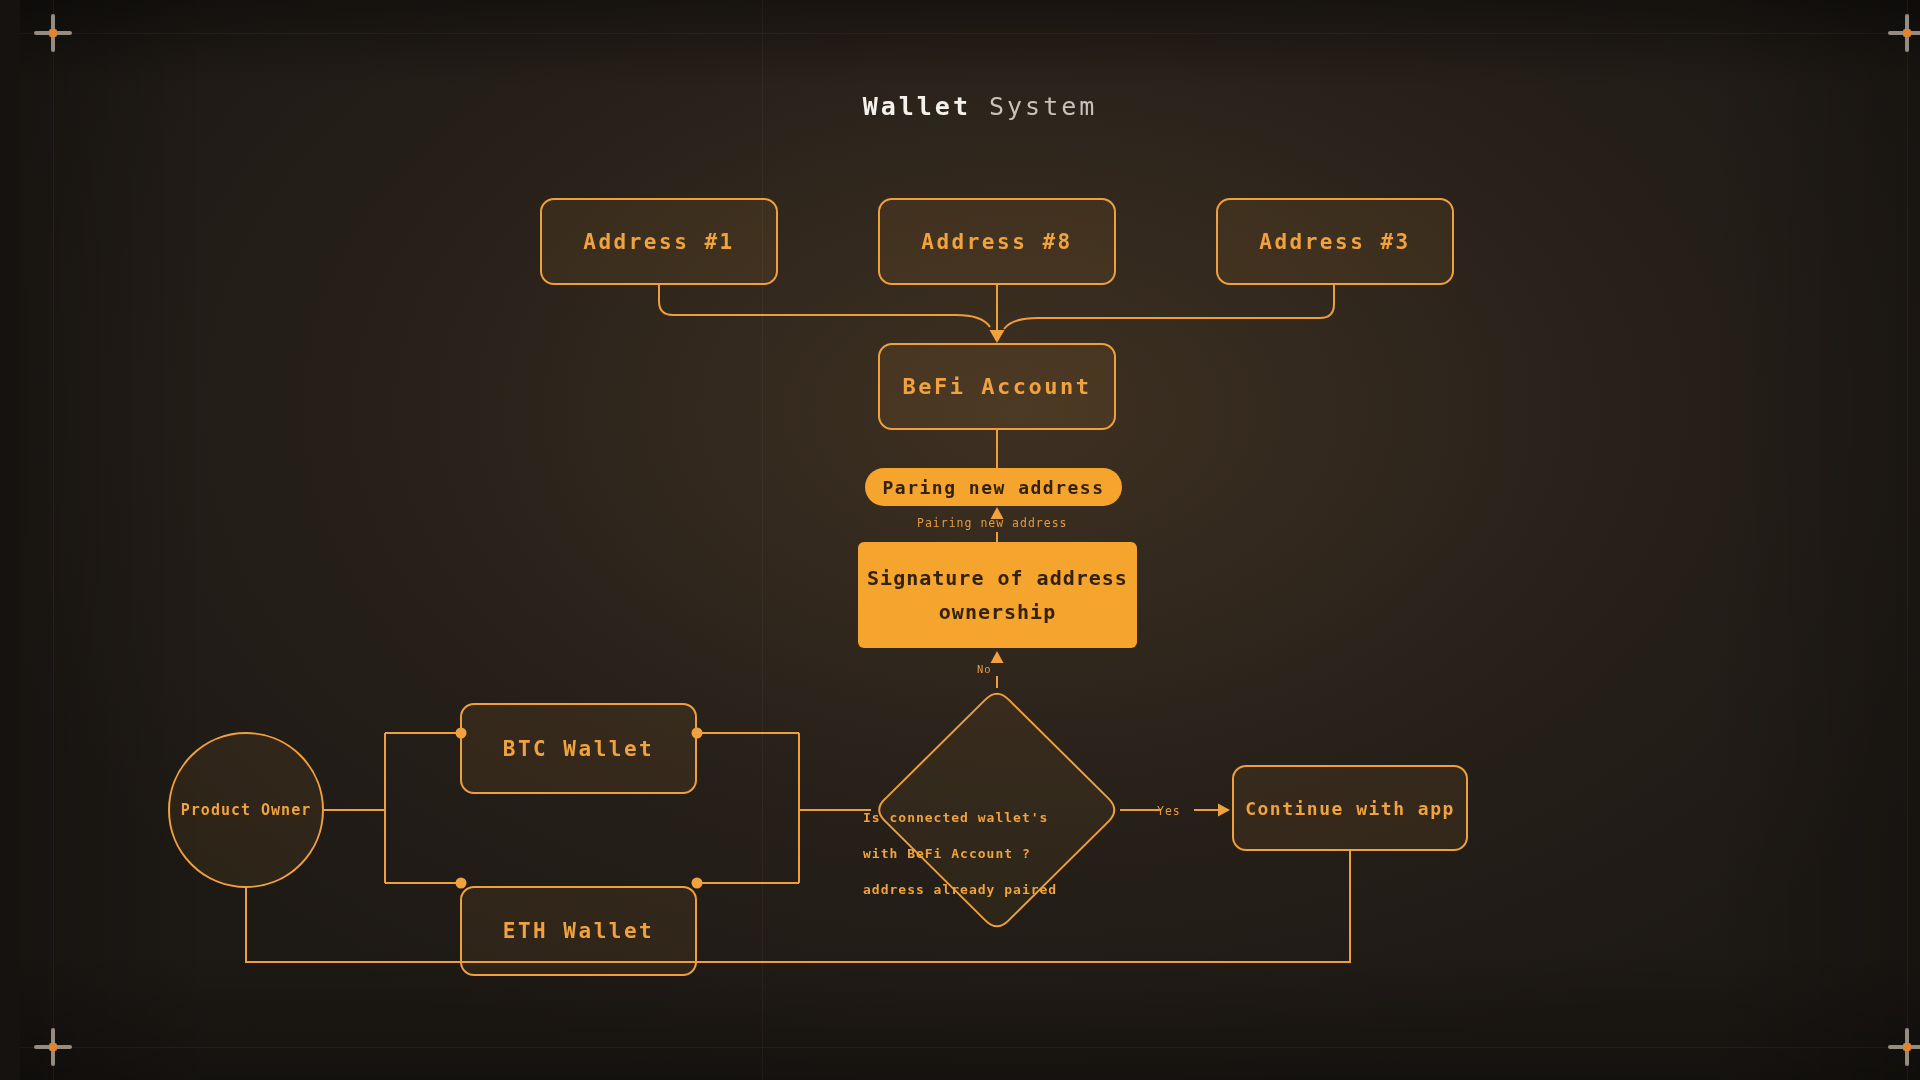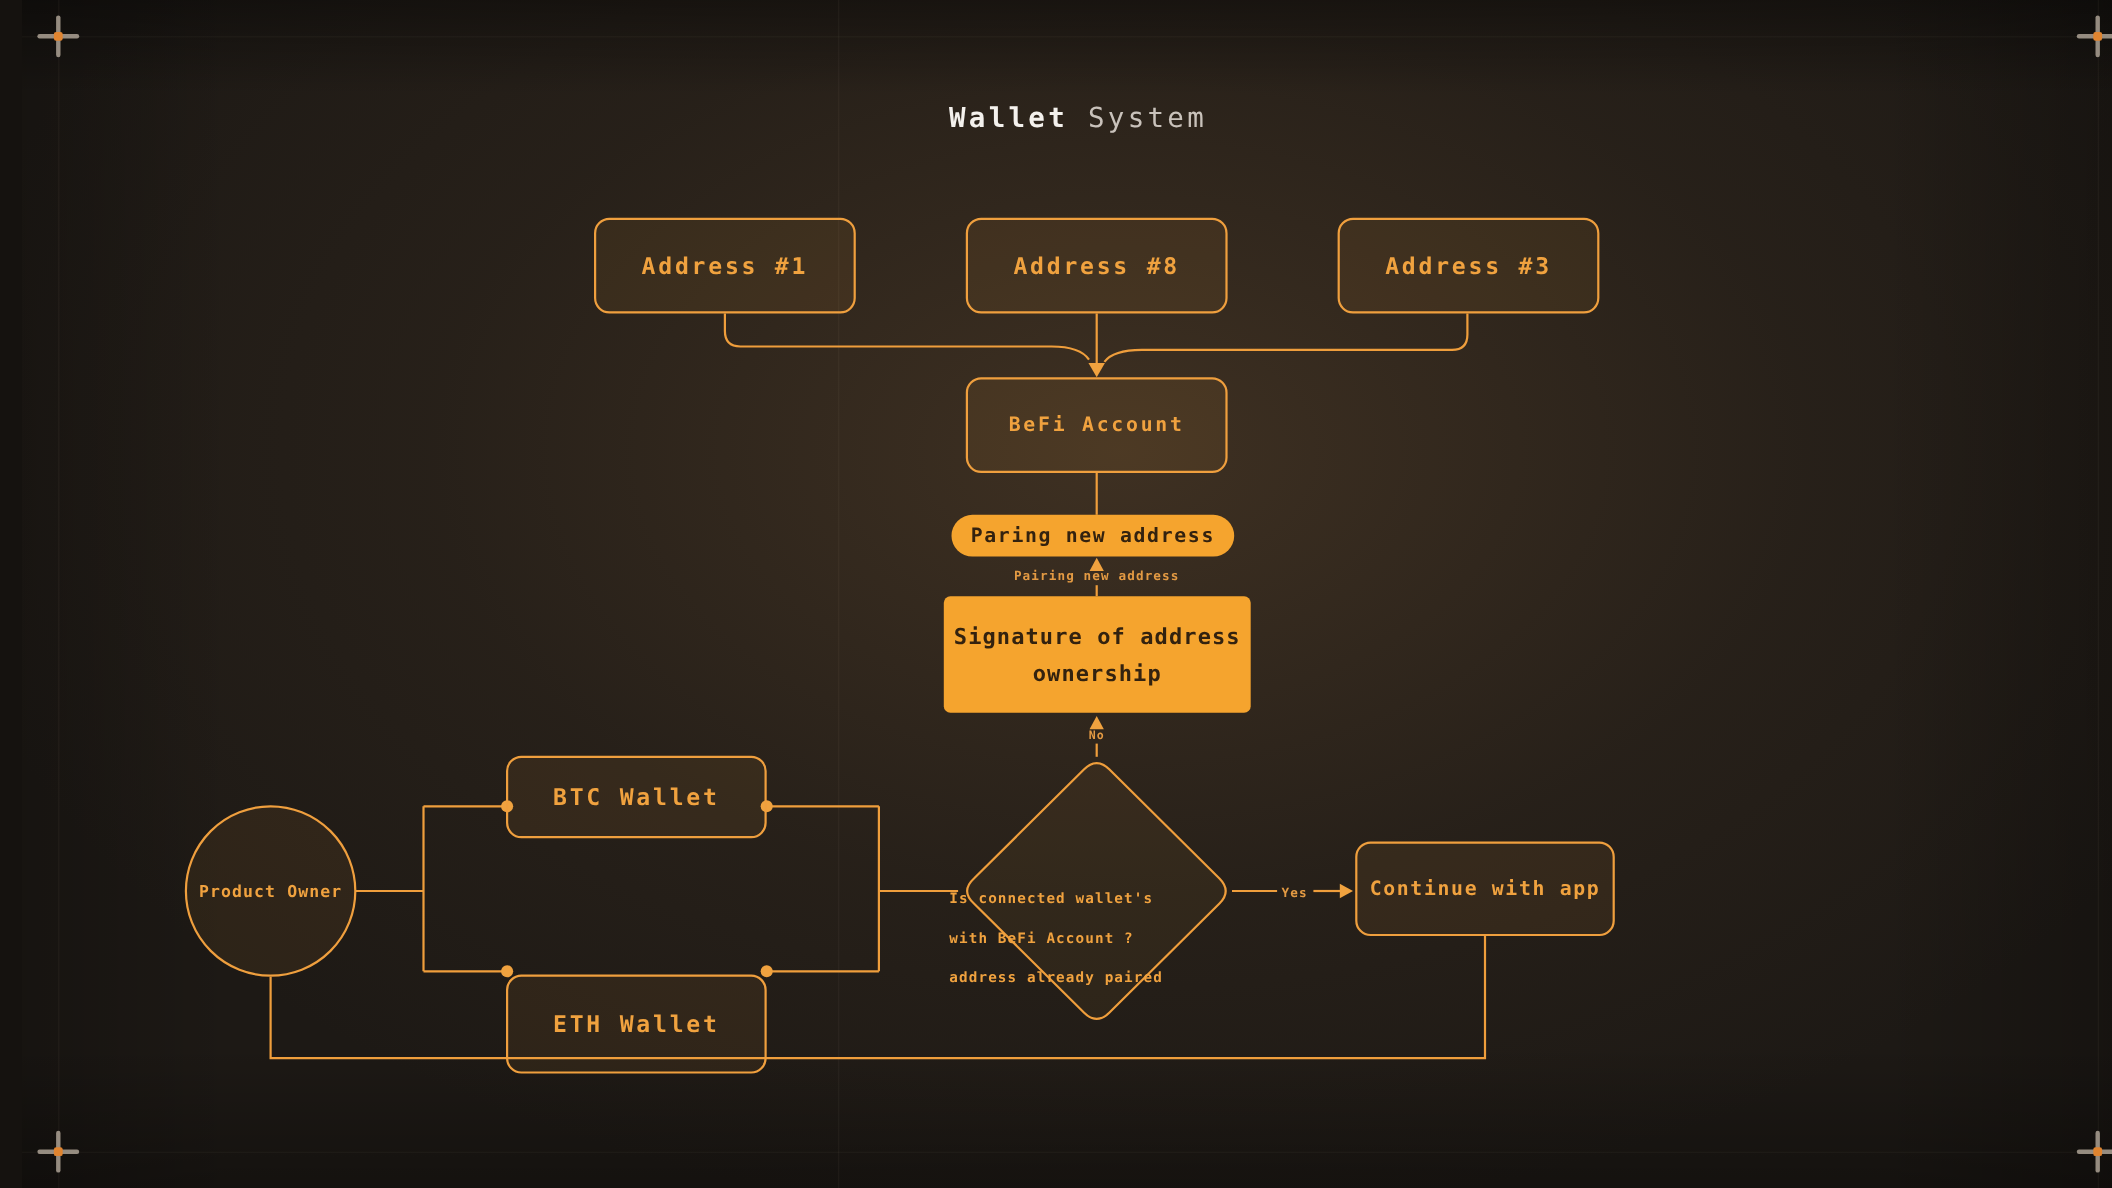--- a/index.html
+++ b/index.html
@@ -30,21 +30,21 @@
     position:absolute;display:flex;align-items:center;justify-content:center;
     border:2px solid #ef9f3e;border-radius:14px;background:rgba(244,166,70,.08);
     color:#f0a23f;font-weight:bold;font-size:21px;letter-spacing:2.5px;box-sizing:border-box;
     text-align:center;
   }
   .filled{background:#f5a42e;border:none;color:#33220f;text-align:center;}
   .pill{border-radius:19px;font-size:18px;letter-spacing:1.5px;}
   .sig{border-radius:6px;flex-direction:column;font-size:20px;letter-spacing:1px;line-height:34px;}
   .circle{border-radius:50%;font-size:15px;letter-spacing:1px;}
   .edge-label{
-    position:absolute;color:#e39a43;font-weight:bold;text-align:center;
+    position:absolute;color:#e39a43;font-weight:normal;text-align:left;
     font-size:11.5px;letter-spacing:1px;line-height:14px;
   }
   .decision-text{
     position:absolute;left:843px;top:800px;width:268px;text-align:left;
     color:#f0a23f;font-weight:bold;font-size:13px;letter-spacing:1px;line-height:36px;
   }
   svg.wires{position:absolute;left:0;top:0;}
 </style>
 </head>
 <body>
@@ -119,21 +119,21 @@
   <div class="node" style="left:520px;top:198px;width:238px;height:87px">
     <span>Address #1</span>
   </div>
   <div class="node" style="left:858px;top:198px;width:238px;height:87px">
     <span>Address #8</span>
   </div>
   <div class="node" style="left:1196px;top:198px;width:238px;height:87px">
     <span>Address #3</span>
   </div>
 
-  <div class="node" style="left:858px;top:343px;width:238px;height:87px;font-size:18px">
+  <div class="node" style="left:858px;top:343px;width:238px;height:87px;font-size:22px">
     <span>BeFi Account</span>
   </div>
 
   <div class="node filled pill" style="left:845px;top:468px;width:257px;height:38px">
     <span>Paring new address</span>
   </div>
 
   <div class="edge-label" style="left:897px;top:516px;width:160px">Pairing new address</div>
 
   <div class="node filled sig" style="left:838px;top:542px;width:279px;height:106px">
@@ -152,20 +152,20 @@
   <div class="edge-label" style="left:1137px;top:804px;width:40px">Yes</div>
 
   <div class="node" style="left:1212px;top:765px;width:236px;height:86px;font-size:18px;letter-spacing:1.5px">
     <span>Continue with app</span>
   </div>
 
   <div class="node circle" style="left:148px;top:732px;width:156px;height:156px">
     <span>Product Owner</span>
   </div>
 
-  <div class="node" style="left:440px;top:687px;width:237px;height:75px">
+  <div class="node" style="left:440px;top:703px;width:237px;height:91px">
     <span>BTC Wallet</span>
   </div>
   <div class="node" style="left:440px;top:886px;width:237px;height:90px">
     <span>ETH Wallet</span>
   </div>
 
 </div>
 
 </body></html>

